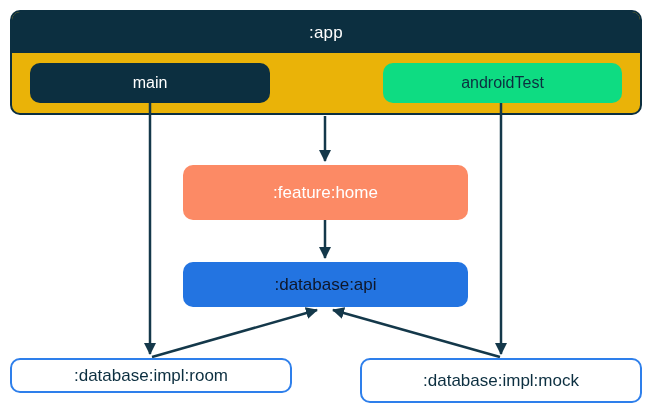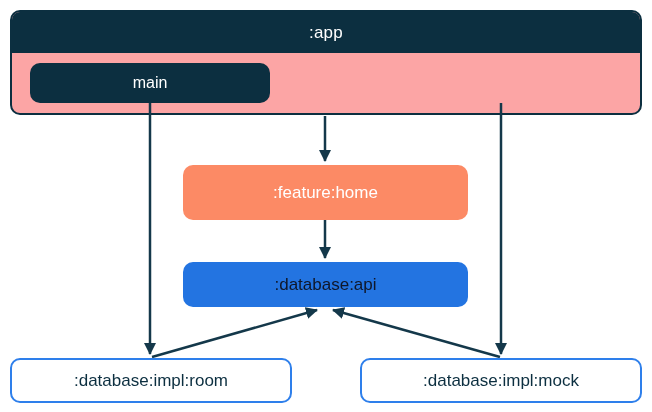--- a/index.html
+++ b/index.html
@@ -14,21 +14,21 @@
   html,body{margin:0;padding:0;background:var(--bg);}
   .stage{
     position:relative;width:652px;height:412px;overflow:hidden;
     background:var(--bg);
     font-family:"Liberation Sans", sans-serif;
   }
   
   .app-container{
     position:absolute;left:10px;top:10px;width:632px;height:105px;
     box-sizing:border-box;border:2px solid var(--navy);border-radius:10px;
-    background:#fca5a5;overflow:hidden;
+    background:#eab308;overflow:hidden;
   }
   .app-header{
     position:absolute;left:0;top:0;right:0;height:41px;
     background:var(--navy);color:#fff;
     display:flex;align-items:center;justify-content:center;
     font-size:17px;letter-spacing:.2px;
   }
   .pill{
     position:absolute;height:40px;border-radius:10px;
     display:flex;align-items:center;justify-content:center;
@@ -38,38 +38,41 @@
   .pill-android{left:371px;top:51px;width:239px;background:var(--green);color:var(--navy);}
   
   .node{
     position:absolute;box-sizing:border-box;border-radius:10px;
     display:flex;align-items:center;justify-content:center;
     font-size:17px;
   }
   .node-feature{left:183px;top:165px;width:285px;height:55px;background:var(--orange);color:#fff;}
   .node-api{left:183px;top:262px;width:285px;height:45px;background:var(--blue);color:#0f172a;}
   .node-impl{background:#fff;border:2px solid var(--border-blue);color:var(--navy);}
-  .node-room{left:10px;top:358px;width:282px;height:45px;}
+  .node-room{left:10px;top:358px;width:282px;height:35px;}
   .node-mock{left:360px;top:358px;width:282px;height:45px;}
   
   svg.edges{position:absolute;left:0;top:0;width:652px;height:412px;pointer-events:none;}
   .edge{stroke:var(--arrow);stroke-width:2.5;fill:none;}
   .arrowhead{fill:var(--arrow);}
 </style>
 </head>
 <body>
 
 <div class="stage">
 
   <div class="app-container">
     <div class="app-header">
       <span>:app</span>
     </div>
     <div class="pill pill-main">
       <span>main</span>
+    </div>
+    <div class="pill pill-android">
+      <span>androidTest</span>
     </div>
   </div>
 
   <svg class="edges" viewBox="0 0 652 412">
     <defs>
       <marker id="arrow" markerUnits="userSpaceOnUse" markerWidth="14" markerHeight="12" refX="11" refY="6" orient="auto">
         <path class="arrowhead" d="M0,0 L12,6 L0,12 z"></path>
       </marker>
     </defs>
     <line class="edge" x1="150" y1="103" x2="150" y2="354" marker-end="url(#arrow)"></line>

